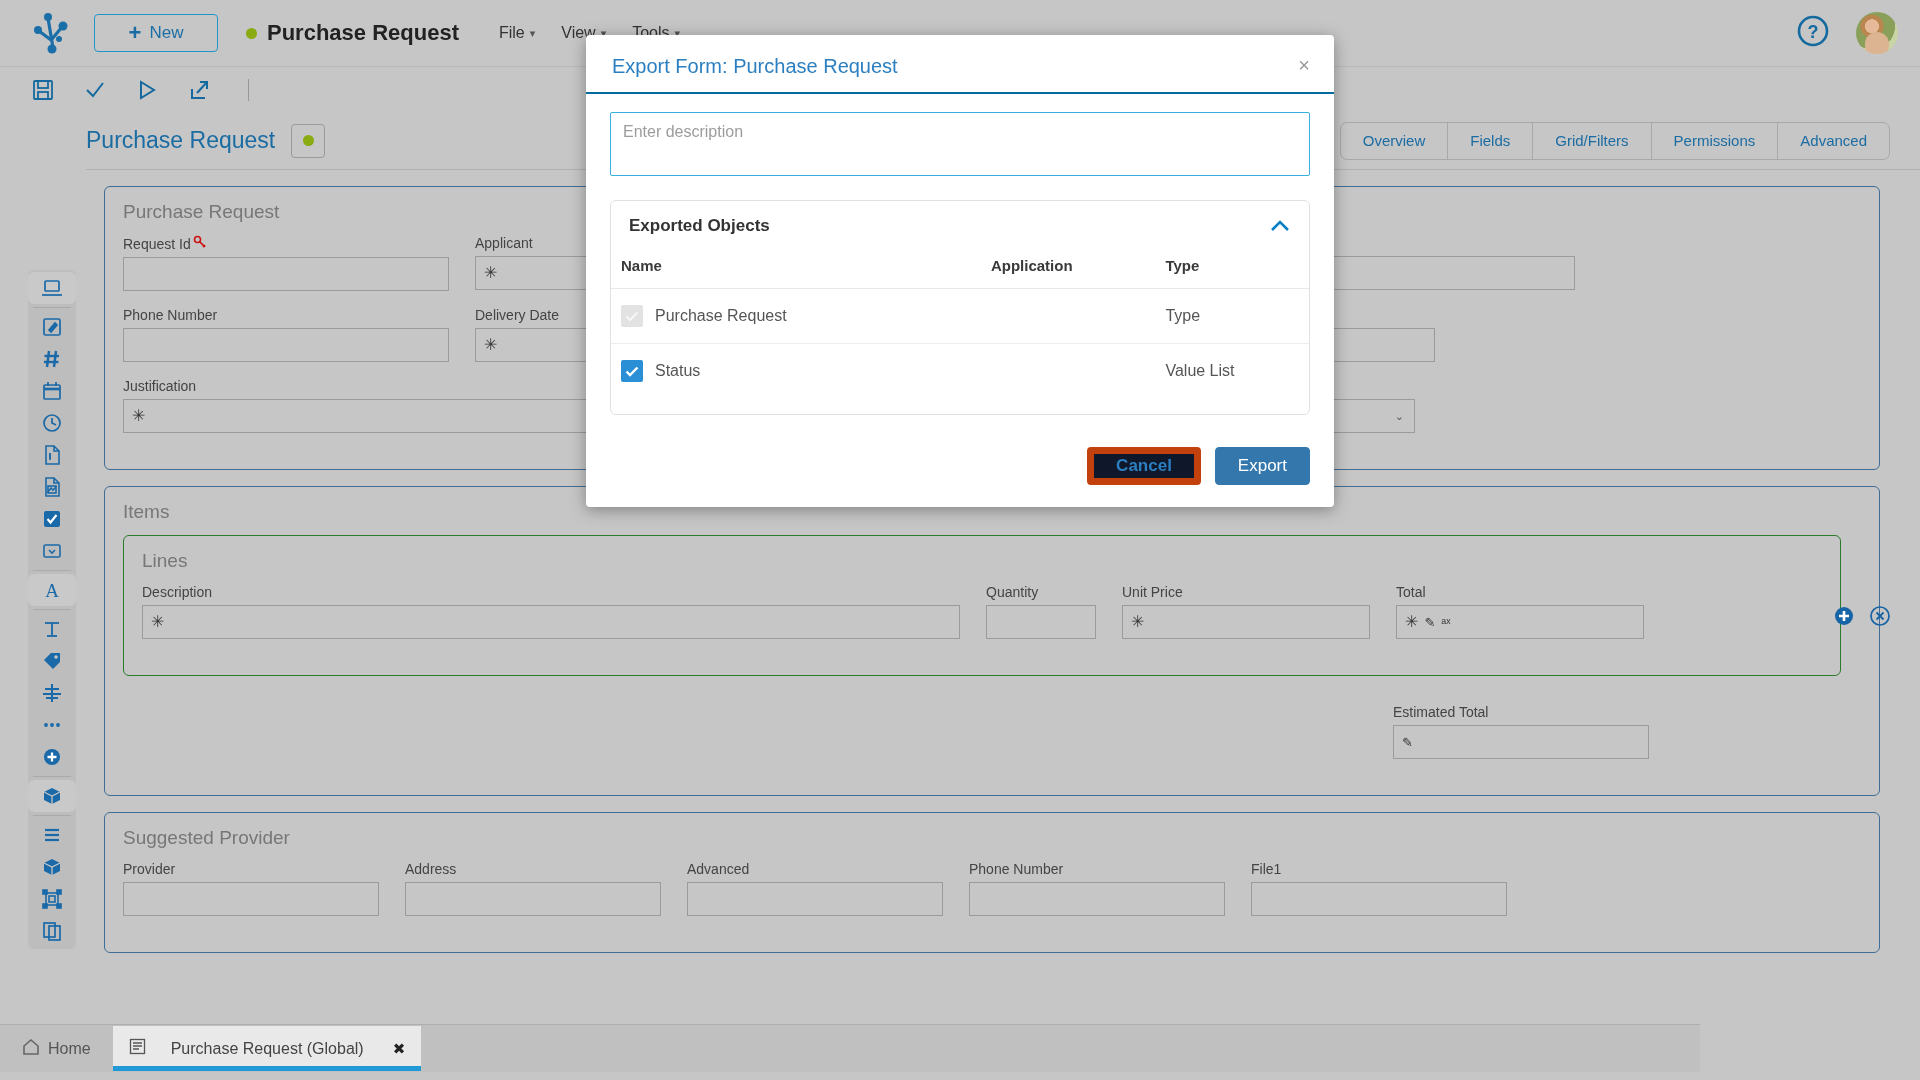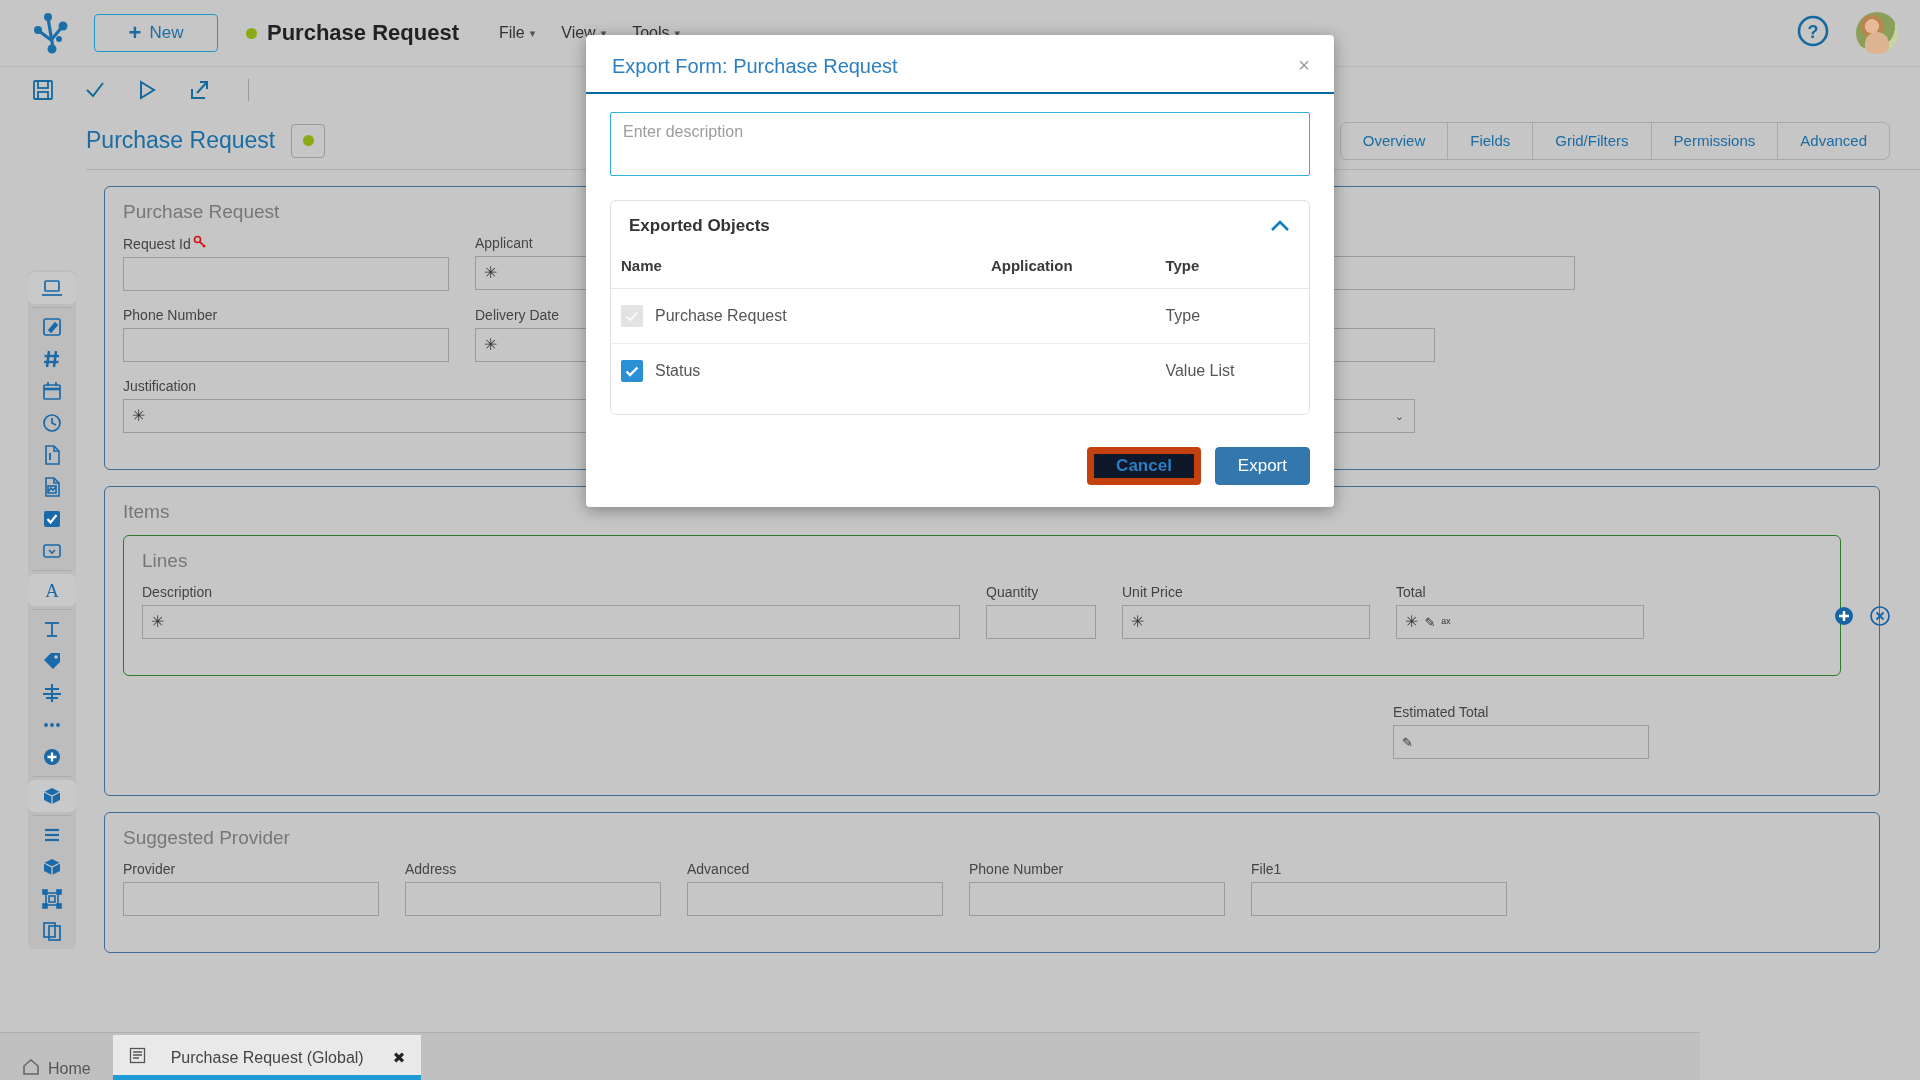--- a/index.html
+++ b/index.html
@@ -113,23 +113,23 @@
   }
   .f-input.select { justify-content: space-between; padding-right: 10px; }
   .glyph { font-size: 16px; color: #333; line-height: 1; }
   .glyph.sm { font-size: 13px; }
 
   .addrm { display:flex; align-items:center; gap: 14px; margin-left: 20px; margin-top: 26px; }
   .circ-btn { width: 22px; height: 22px; cursor: pointer; }
 
   
   .bottombar {
-    position: absolute; left: 0; bottom: 0; width: 1700px; height: 48px;
+    position: absolute; left: 0; bottom: 8px; width: 1700px; height: 48px;
     background: #c0c0c0; border-top: 1px solid #aeaeae;
-    display: flex; align-items: flex-end;
+    display: flex; align-items: center;
   }
   .bt-home {
     display:flex; align-items:center; gap: 8px; padding: 0 22px; font-size: 16px; color: #555; cursor: pointer;
   }
   .bt-tab {
     position: relative; display:flex; align-items:center; gap: 25px;
     padding: 12px 16px; background: #e9e9e9; font-size: 16px; color: #444; cursor: pointer;
   }
   .bt-tab::after {
     content:""; position:absolute; left:0; right:0; bottom:0; height: 5px; background: #1f9ad6;

